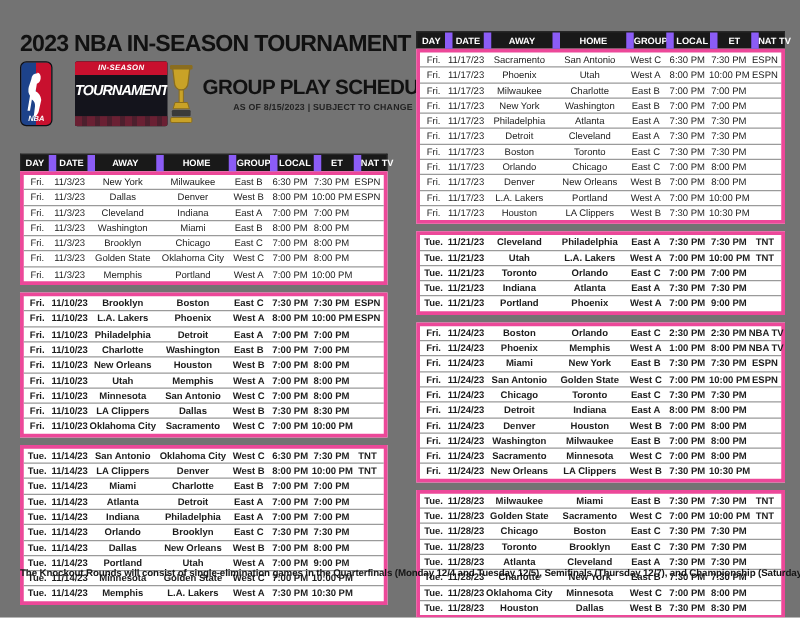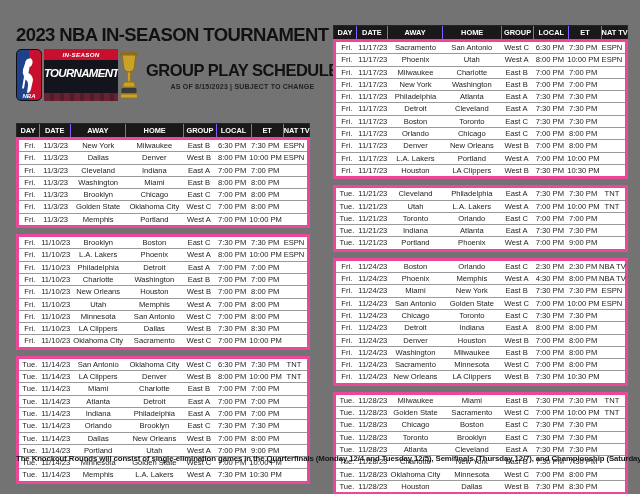--- a/index.html
+++ b/index.html
@@ -20,21 +20,21 @@
     width:24px;border-radius:5px;position:relative;overflow:hidden;
     background:linear-gradient(90deg,#1d428a 0 50%,#c8102e 50% 100%);
     border:1px solid #0e0e14;
   }
   .nba-mark svg{position:absolute;left:0;top:0;}
   .nba-mark .nba-word{
     position:absolute;bottom:1px;left:0;right:0;text-align:center;
     color:#fff;font-size:6px;font-weight:bold;font-style:italic;
   }
   .banner{
-    width:74px;background:#14141c;margin-left:2px;position:relative;
+    width:74px;background:#14141c;margin-left:18px;position:relative;
     display:flex;flex-direction:column;justify-content:flex-start;
     border-radius:2px;overflow:hidden;
   }
   .banner .strip-red{
     background:#c8102e;color:#fff;font-size:6.2px;font-weight:bold;font-style:italic;
     text-align:center;line-height:11px;height:11px;letter-spacing:.3px;white-space:nowrap;
   }
   .banner .word{
     color:#fff;font-weight:bold;font-style:italic;font-size:11.5px;letter-spacing:-0.7px;
     text-align:center;line-height:26px;height:26px;white-space:nowrap;
@@ -51,26 +51,26 @@
   .right-col{position:absolute;left:333px;top:25px;width:295px;}
   .thead,.row{
     display:grid;
     grid-template-columns:7.5% 10.5% 19% 20% 11% 12% 11% 9%;
   }
   .thead{
     background:#191919;border:1px solid #262626;border-bottom:none;
   }
   .th{
     color:#fff;font-weight:bold;font-size:7.4px;text-align:center;
-    height:13px;line-height:13px;white-space:nowrap;border-left:1px solid #8b5cf6;
+    height:13px;line-height:13px;white-space:nowrap;border-left:6px solid #8b5cf6;
     overflow:visible;
   }
   .th:first-child{border-left:none;}
   .block{border:3px solid #ec4899;background:#fff;}
-  .block + .block{margin-top:6px;}
+  .block + .block{margin-top:6px;font-weight:bold;}
   .row + .row{border-top:1px solid #9a9a9a;}
   .td{
     text-align:center;font-size:7.6px;height:11.3px;line-height:11.5px;
     white-space:nowrap;color:#1c1c1c;overflow:visible;
   }
   
   .footnote{
     position:absolute;left:16px;top:454px;width:612px;
     font-size:7.8px;font-weight:bold;color:#161616;letter-spacing:-0.1px;white-space:nowrap;
   }
@@ -579,21 +579,21 @@
             <div class="td">2:30 PM</div>
             <div class="td">2:30 PM</div>
             <div class="td">NBA TV</div>
           </div>
           <div class="row">
             <div class="td">Fri.</div>
             <div class="td">11/24/23</div>
             <div class="td">Phoenix</div>
             <div class="td">Memphis</div>
             <div class="td">West A</div>
-            <div class="td">4:30 PM</div>
+            <div class="td">1:00 PM</div>
             <div class="td">8:00 PM</div>
             <div class="td">NBA TV</div>
           </div>
           <div class="row">
             <div class="td">Fri.</div>
             <div class="td">11/24/23</div>
             <div class="td">Miami</div>
             <div class="td">New York</div>
             <div class="td">East B</div>
             <div class="td">7:30 PM</div>

